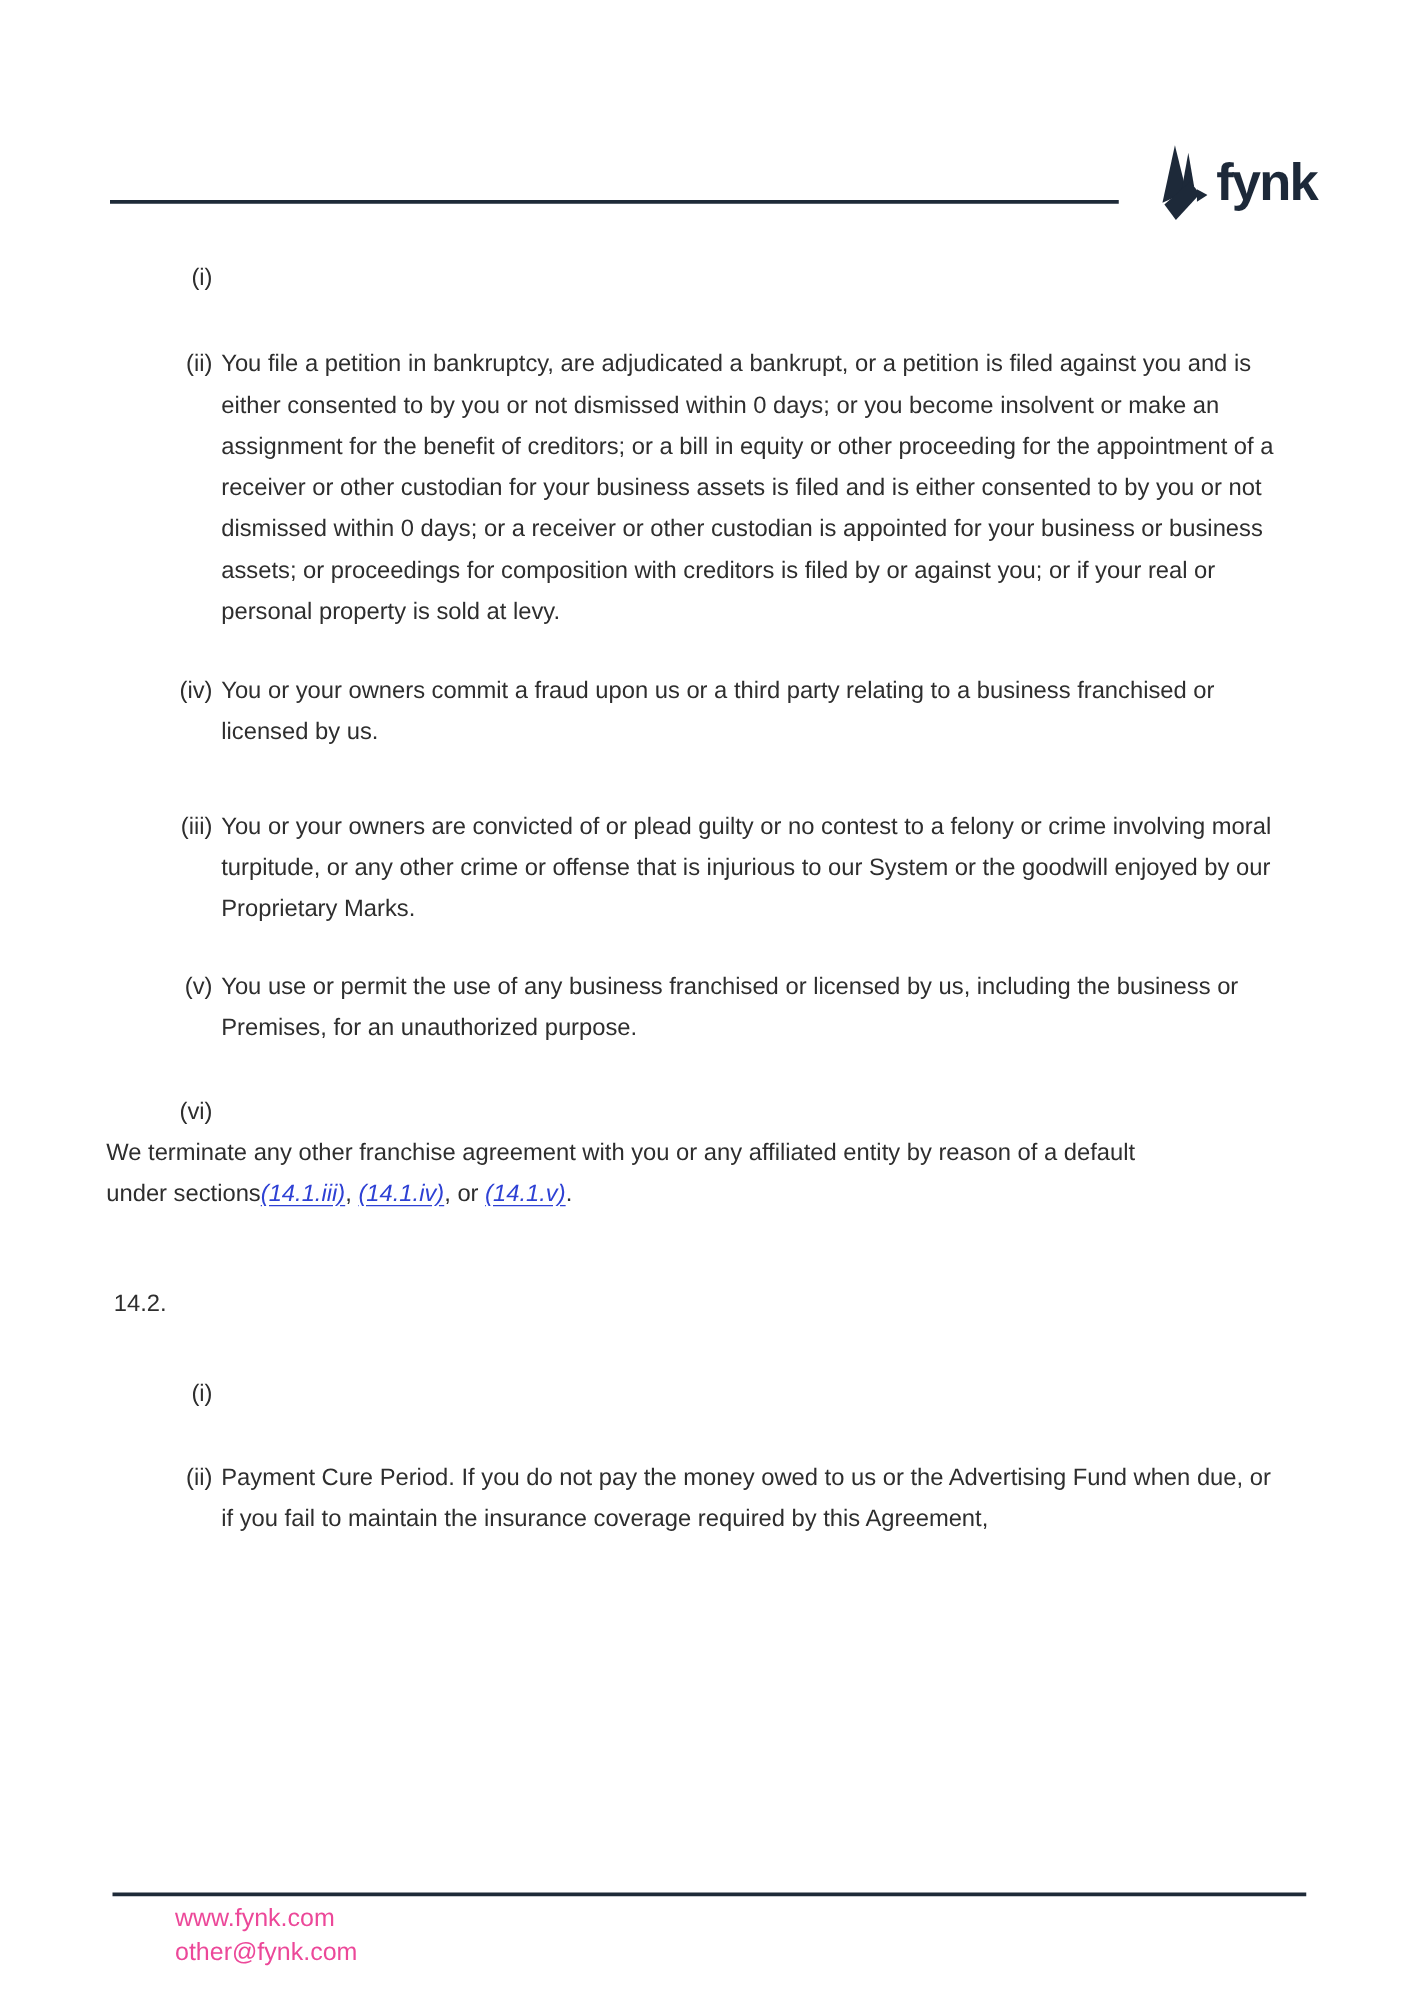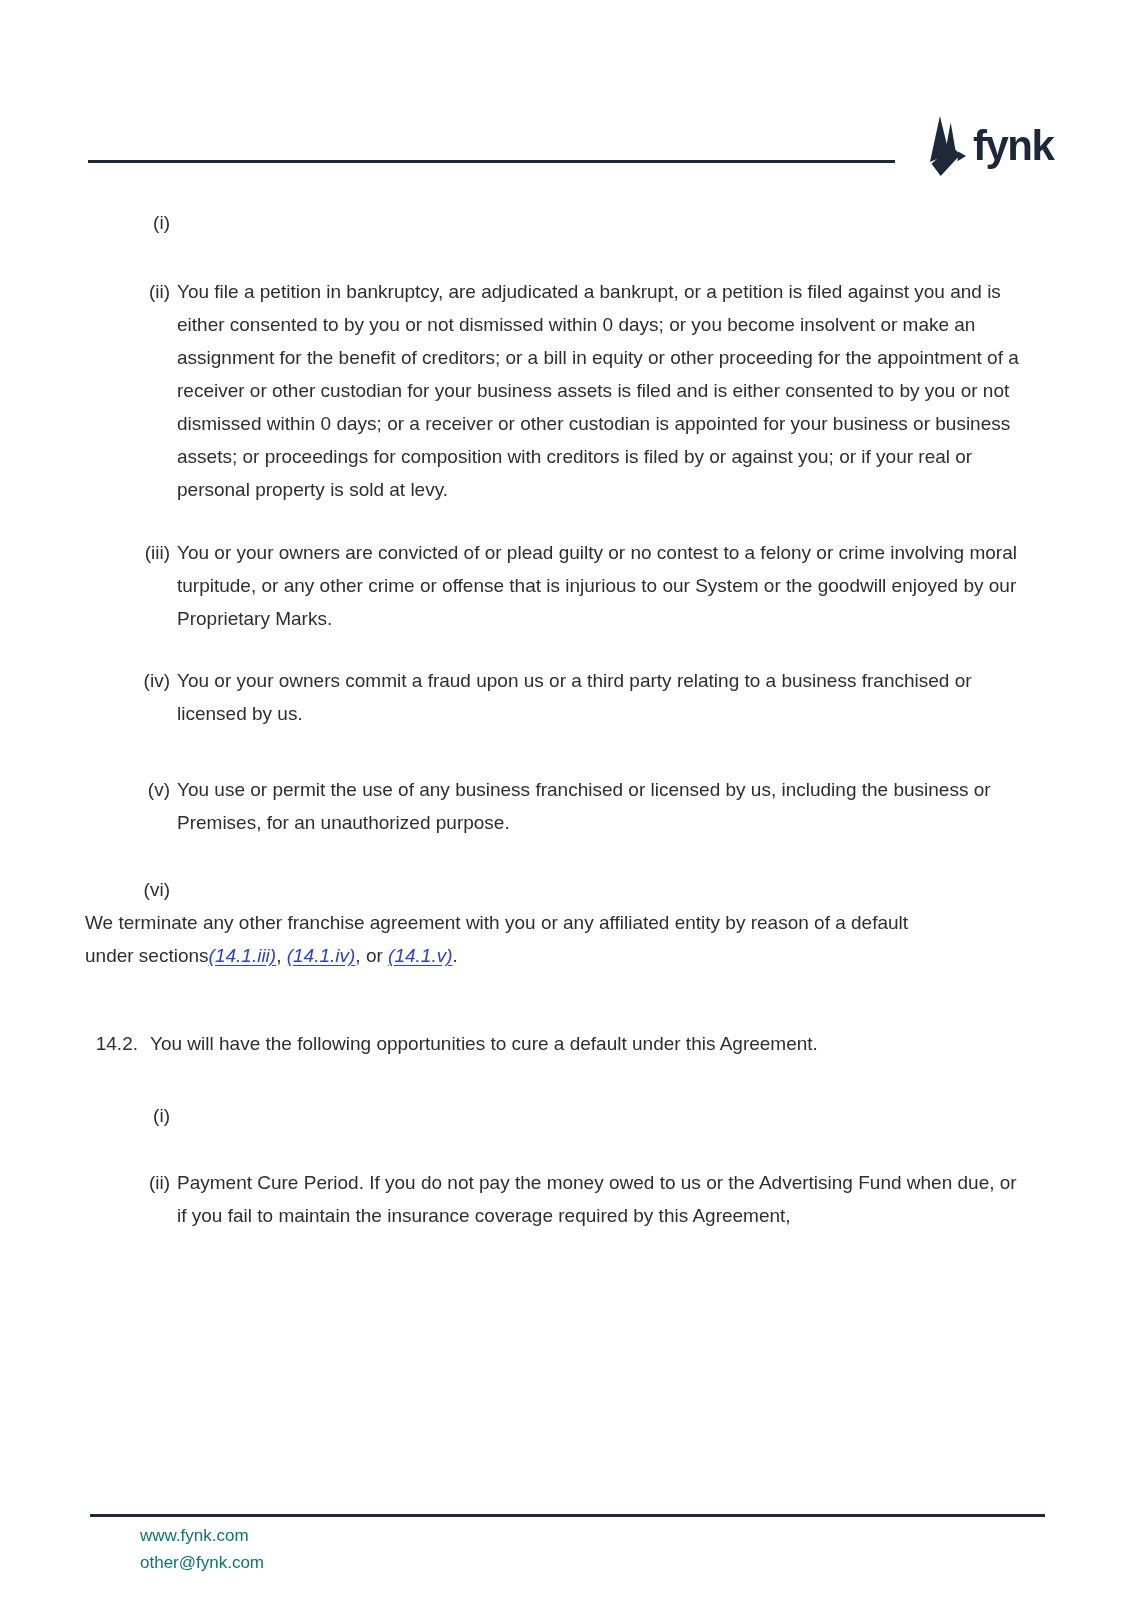--- a/index.html
+++ b/index.html
@@ -70,21 +70,21 @@
   .row-iii { margin-bottom: 29px; }
   .row-iv  { margin-bottom: 43px; }
   .row-v   { margin-bottom: 34px; }
   .row-vi  { margin-bottom: 55px; flex-direction: column; }
 
   .sec {
     display: flex;
     margin-left: 91px;
     margin-bottom: 39px;
   }
-  .sec-marker { width: 47px; min-width: 47px; margin-right: 12px; text-align: right; }
+  .sec-marker { width: 47px; min-width: 47px; margin-right: 12px; }
   .sec-text { width: 880px; }
 
   .row-c1 { margin-bottom: 34px; }
 
   a.doc-link {
     color: #2e41d4;
     text-decoration: underline;
     text-underline-offset: 3px;
     cursor: pointer;
     font-style: italic;
@@ -96,23 +96,23 @@
     left: 90px;
     top: 1487px;
     width: 955px;
     height: 3px;
     background: #1e2a38;
   }
   .footer-text {
     position: absolute;
     left: 140px;
     top: 1495px;
-    font-size: 17px;
+    font-size: 20px;
     line-height: 27px;
-    color: #0f766e;
+    color: #ec4899;
   }
 </style>
 </head>
 <body>
 
 <div class="page">
 
   <div class="header-rule"></div>
 
   <div class="logo">
@@ -129,43 +129,42 @@
 
     <div class="li row-i">
       <div class="li-marker">(i)</div>
     </div>
 
     <div class="li row-ii">
       <div class="li-marker">(ii)</div>
       <div class="li-text">You file a petition in bankruptcy, are adjudicated a bankrupt, or a petition is filed against you and is either consented to by you or not dismissed within 0 days; or you become insolvent or make an assignment for the benefit of creditors; or a bill in equity or other proceeding for the appointment of a receiver or other custodian for your business assets is filed and is either consented to by you or not dismissed within 0 days; or a receiver or other custodian is appointed for your business or business assets; or proceedings for composition with creditors is filed by or against you; or if your real or personal property is sold at levy.</div>
     </div>
 
+    <div class="li row-iv">
+      <div class="li-marker">(iv)</div>
+      <div class="li-text">You or your owners commit a fraud upon us or a third party relating to a business franchised or licensed by us.</div>
+    </div>
+
     <div class="li row-iii">
       <div class="li-marker">(iii)</div>
       <div class="li-text">You or your owners are convicted of or plead guilty or no contest to a felony or crime involving moral turpitude, or any other crime or offense that is injurious to our System or the goodwill enjoyed by our Proprietary Marks.</div>
-    </div>
-
-    <div class="li row-iv">
-      <div class="li-marker">(iv)</div>
-      <div class="li-text">You or your owners commit a fraud upon us or a third party relating to a business franchised or licensed by us.</div>
     </div>
 
     <div class="li row-v">
       <div class="li-marker">(v)</div>
       <div class="li-text">You use or permit the use of any business franchised or licensed by us, including the business or Premises, for an unauthorized purpose.</div>
     </div>
 
     <div class="li row-vi">
       <div class="li-marker">(vi)</div>
       <div class="li-text"><span>We terminate any other franchise agreement with you or any affiliated entity by reason of a default under sections</span><a class="doc-link">(14.1.iii)</a><span>, </span><a class="doc-link">(14.1.iv)</a><span>, or </span><a class="doc-link">(14.1.v)</a><span>.</span></div>
     </div>
 
     <div class="sec">
       <div class="sec-marker">14.2.</div>
-      <div class="sec-text">You will have the following opportunities to cure a default under this Agreement.</div>
     </div>
 
     <div class="li row-c1">
       <div class="li-marker">(i)</div>
     </div>
 
     <div class="li">
       <div class="li-marker">(ii)</div>
       <div class="li-text">Payment Cure Period. If you do not pay the money owed to us or the Advertising Fund when due, or if you fail to maintain the insurance coverage required by this Agreement,</div>
     </div>

